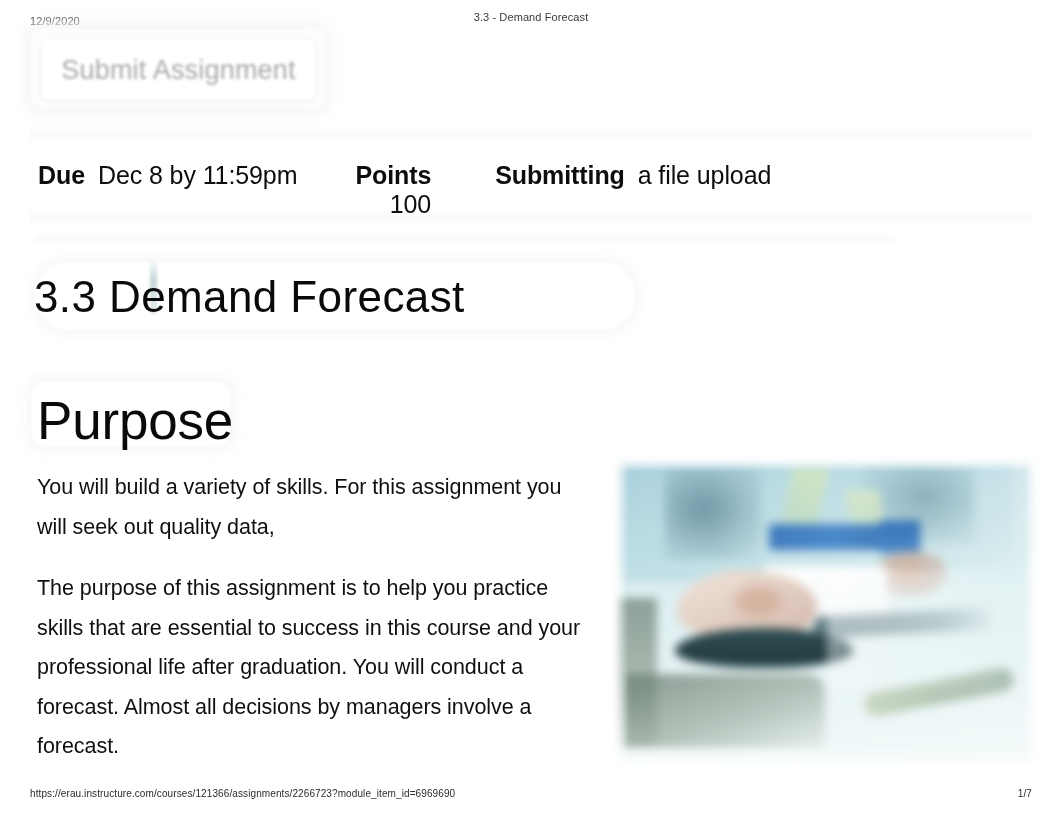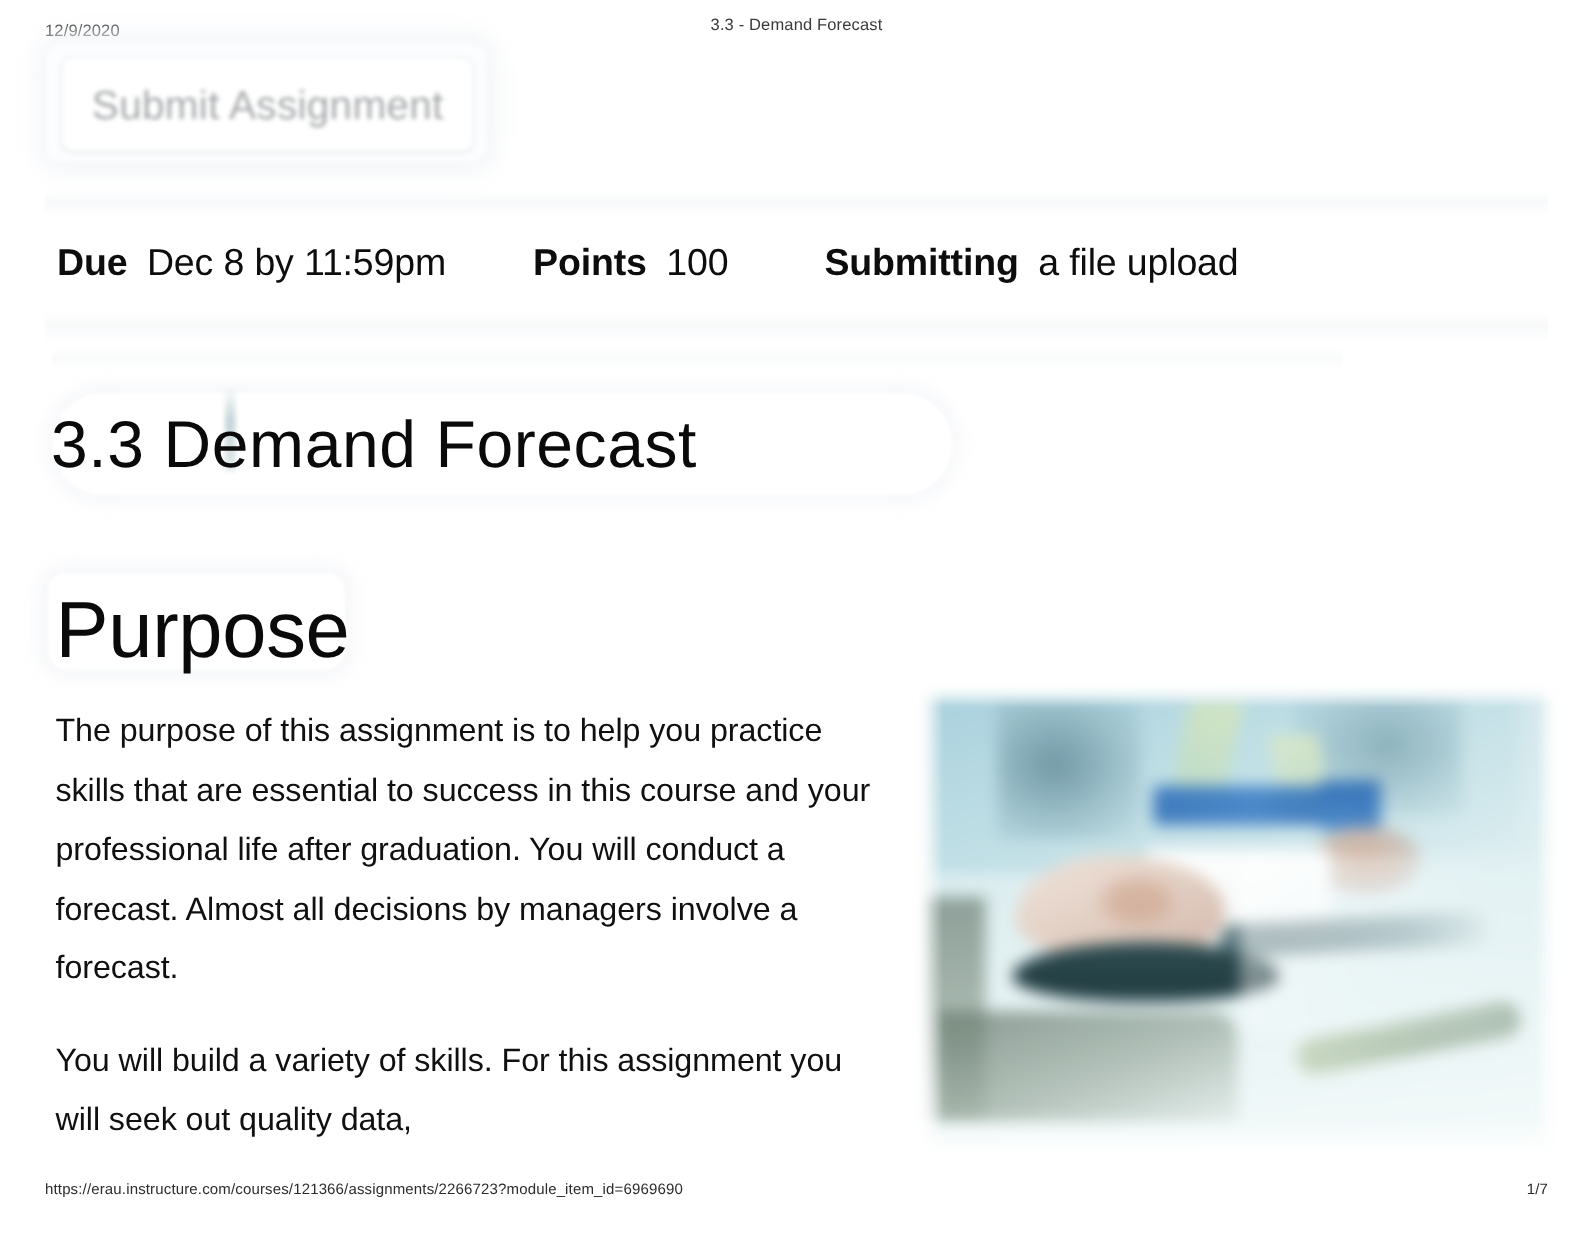--- a/index.html
+++ b/index.html
@@ -96,21 +96,21 @@
     color: #0d0d0d;
     letter-spacing: -.1px;
   }
   .meta-value {
     font-size: 25px;
     font-weight: 400;
     color: #0d0d0d;
     margin-left: 13px;
     letter-spacing: -.1px;
   }
-  #meta-points-group     { margin-left: 58px; }
+  #meta-points-group     { margin-left: 58px; flex-direction: column; }
   #meta-submitting-group { margin-left: 64px; }
 
   
   #title-highlight {
     position: absolute;
     left: 35px;
     top: 262px;
     width: 600px;
     height: 68px;
     border-radius: 34px;
@@ -323,22 +323,22 @@
   </div>
 
   <div id="title-highlight"></div>
   <div id="title-caret"></div>
   <div id="assignment-title">3.3  Demand  Forecast</div>
 
   <div id="purpose-highlight"></div>
   <div id="purpose-heading">Purpose</div>
 
   <div id="body-col">
+    <p class="body-para">You will build a variety of skills. For this assignment you will seek out quality data,</p>
     <p class="body-para">The purpose of this assignment is to help you practice skills that are essential to success in this course and your professional life after graduation. You will conduct a forecast. Almost all decisions by managers involve a forecast.</p>
-    <p class="body-para">You will build a variety of skills. For this assignment you will seek out quality data,</p>
   </div>
 
   <div id="photo">
     <div class="ph" id="ph-base"></div>
     <div class="ph" id="ph-screen"></div>
     <div class="ph" id="ph-screen-dark-l"></div>
     <div class="ph" id="ph-screen-dark-r"></div>
     <div class="ph" id="ph-green-a"></div>
     <div class="ph" id="ph-green-b"></div>
     <div class="ph" id="ph-blue-bar"></div>

